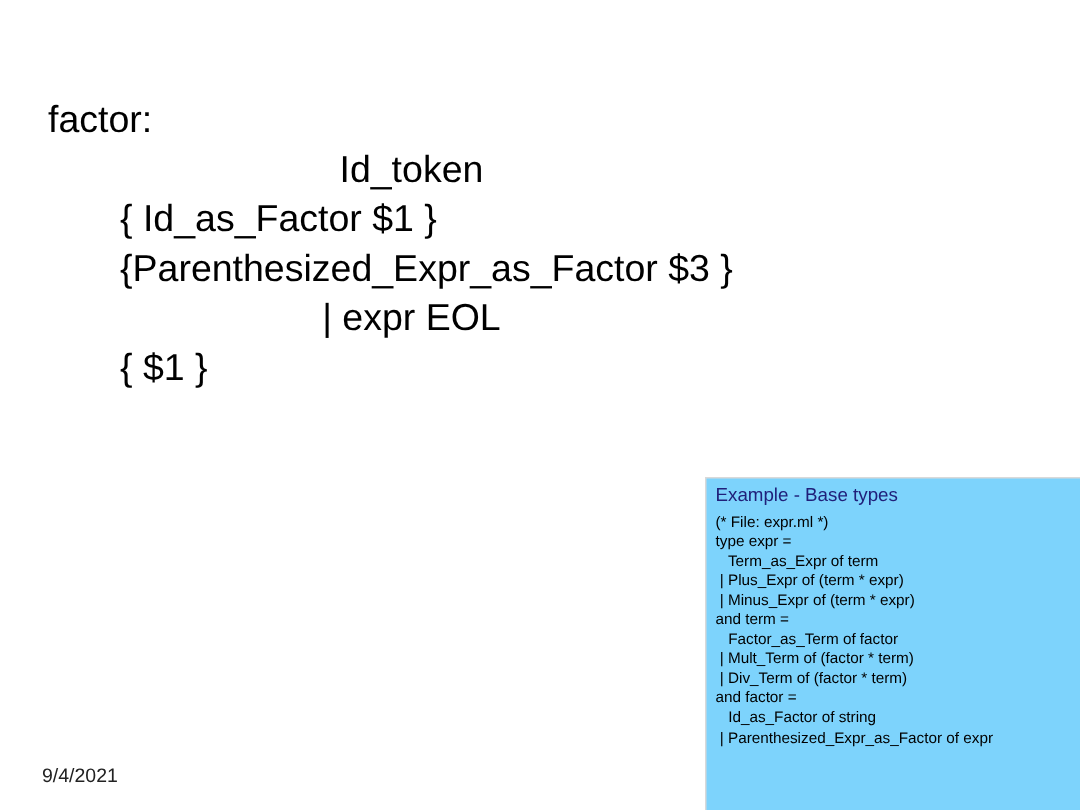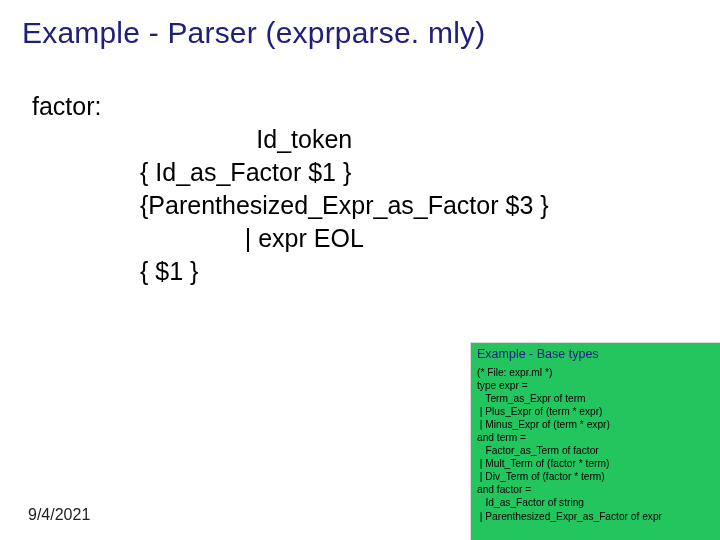--- a/index.html
+++ b/index.html
@@ -1,32 +1,31 @@
 <!DOCTYPE html>
 <html><head>
 <meta charset="utf-8">
 <style>
   * { margin: 0; padding: 0; box-sizing: border-box; }
   html, body { width: 720px; height: 540px; background: #fff; font-family: Verdana, Geneva, sans-serif; color: #000; overflow: hidden; }
   .slide { position: relative; width: 720px; height: 540px; }
   .title { position: absolute; left: 22px; top: 16px; font-size: 30px; color: #20207a; font-weight: 400; letter-spacing: 0.2px; }
-  .body { position: absolute; left: 32px; top: 90px; font-size: 25px; color: #000; line-height: 1.32; }
+  .body { position: absolute; left: 32px; top: 64px; font-size: 25px; color: #000; line-height: 1.32; }
   .body .ind0 { margin-left: 0; }
   .body .ind1 { margin-left: 28px; text-align: center; }
-  .body .ind2 { margin-left: 108px; }
-  .footer-date { position: absolute; left: 28px; bottom: 16px; font-size: 16px; color: #222; }
-  .thumb { position: absolute; right: 0; bottom: 0; width: 250px; height: 198px; border-top: 1px solid #d9d9d9; border-left: 1px solid #d9d9d9; background: #22c55e; padding: 4px 6px; }
+  .body .ind2 { margin-left: 48px; }
+  .footer-date { position: absolute; left: 28px; bottom: 16px; font-size: 13px; color: #222; }
+  .thumb { position: absolute; right: 0; bottom: 0; width: 250px; height: 222px; border-top: 1px solid #d9d9d9; border-left: 1px solid #d9d9d9; background: #7dd3fc; padding: 4px 6px; }
   .thumb .thumb-title { font-size: 12.5px; color: #20207a; margin-bottom: 5px; }
   .thumb .thumb-body { font-size: 10.2px; color: #000; line-height: 1.28; white-space: pre; }
 </style>
 </head>
 <body>
 
 <div class="slide">
-  <div class="title">Example - Parser (exprparse. mly)</div>
 
   <div class="body">
     <div class="ind0">factor:</div>
     <div class="ind1">Id_token</div>
     <div class="ind2">{ Id_as_Factor $1 }</div>
     <div class="ind2">{Parenthesized_Expr_as_Factor $3 }</div>
     <div class="ind1">| expr EOL</div>
     <div class="ind2">{ $1 }</div>
   </div>
 

